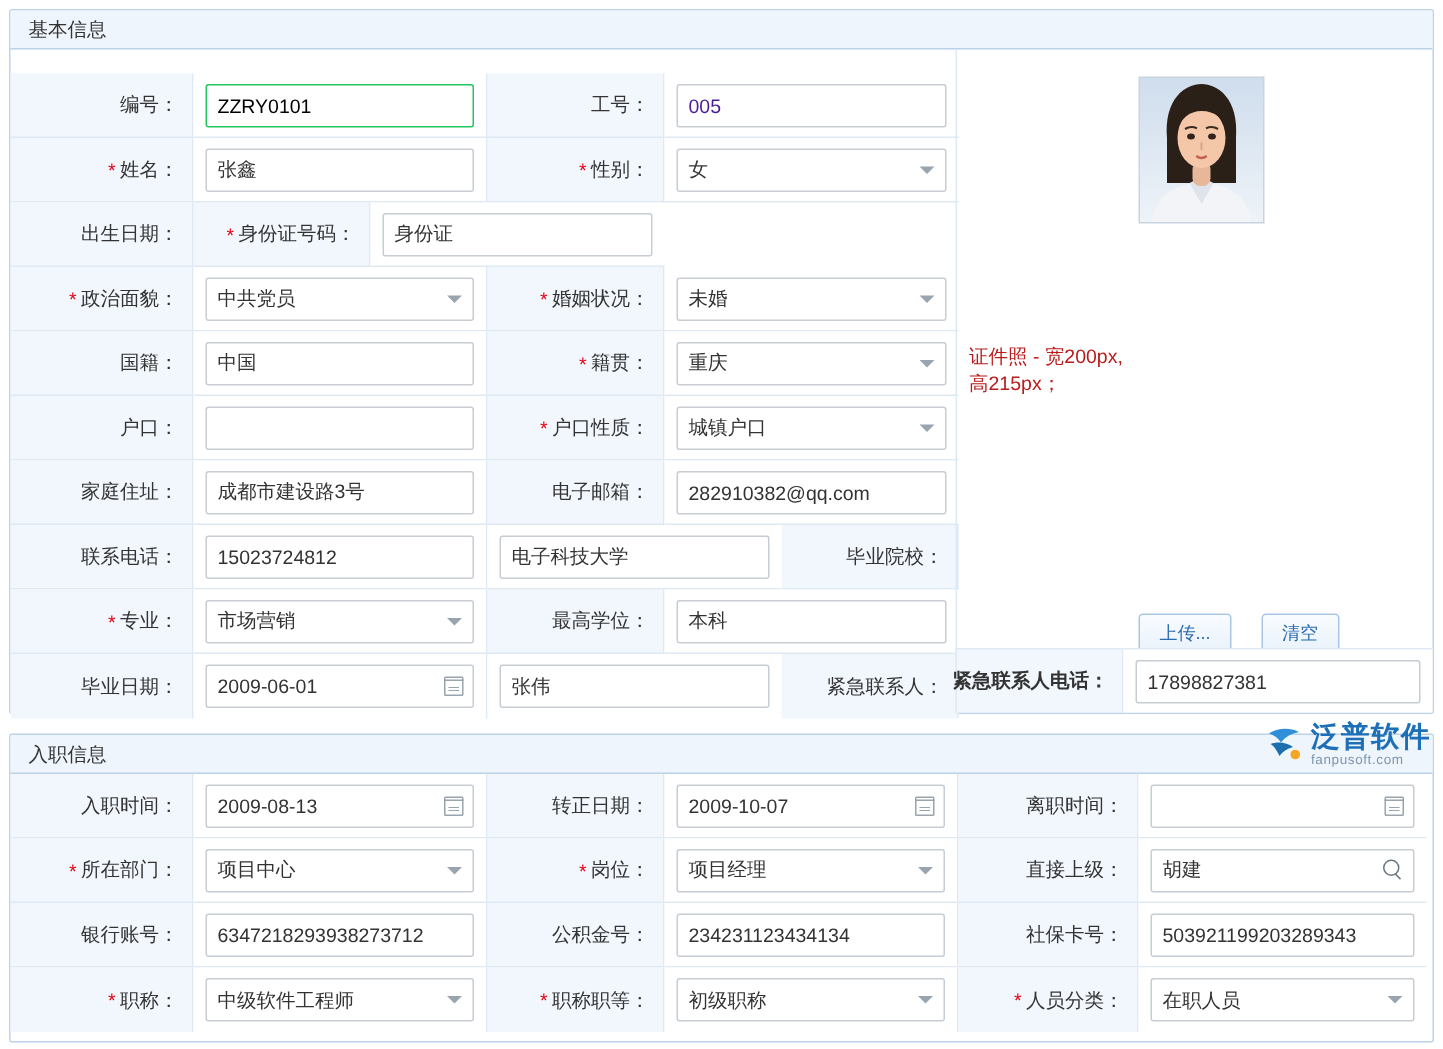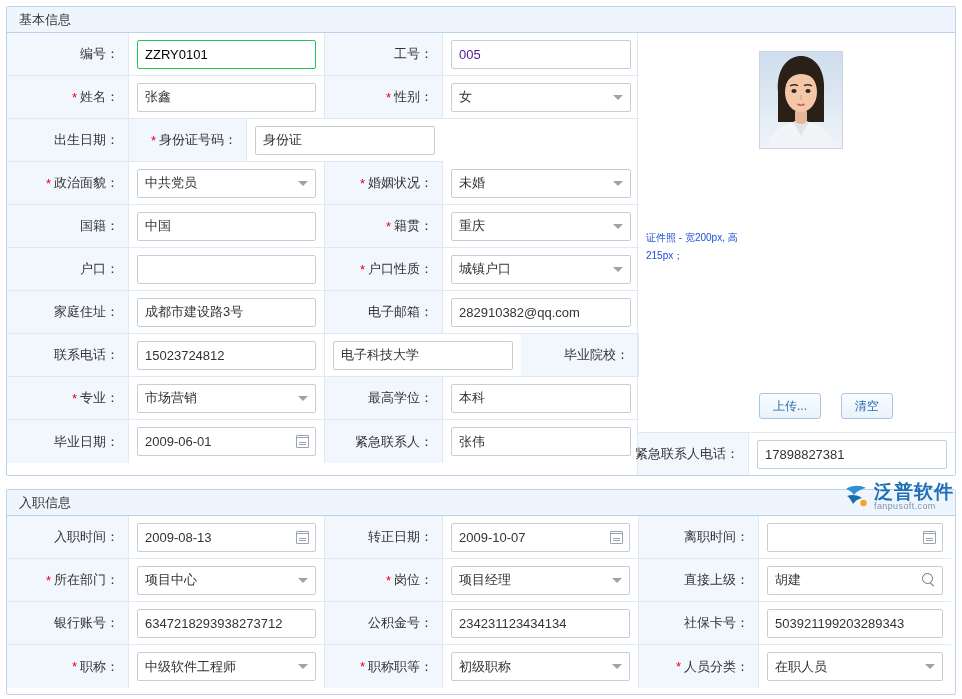--- a/index.html
+++ b/index.html
@@ -131,22 +131,22 @@
   
   .photo-col {
     position: absolute;
     top: 0; right: 0; width: 318px; bottom: 0;
     border-left: 1px solid #dfe9f4;
   }
   .photo-note {
     position: absolute;
     left: 8px; top: 196px;
     width: 108px;
-    font-size: 10px;
-    color: #1d4ed8;
+    font-size: 13px;
+    color: #b91c1c;
     line-height: 18px;
   }
   .photo-box {
     position: absolute;
     left: 121px; top: 18px;
     width: 84px; height: 98px;
     border: 1px solid #c9d4e0;
     background: linear-gradient(#dfe8f2, #eef3f9);
     overflow: hidden;
   }
@@ -155,24 +155,25 @@
     display: inline-block;
     height: 26px; line-height: 24px;
     padding: 0 13px;
     font-size: 12px;
     border: 1px solid #aac6e6;
     background: linear-gradient(#f9fcff, #e9f2fb);
     color: #2a6bb0;
     border-radius: 3px;
     cursor: pointer;
     margin-right: 16px;
-  }
-
-  
-  .r3-lbl { width: 112px; }
+    margin-top: 16px;
+  }
+
+  
+  .r3-lbl { width: 112px; font-weight: bold; }
   .r3-fld { width: 206px; }
 
   
   .logo {
     position: absolute; right: 8px; bottom: 4px;
     display: flex; align-items: center;
     pointer-events: none;
   }
   .logo-mark {
     width: 26px; height: 26px; margin-right: 5px;
@@ -187,21 +188,21 @@
 </style>
 </head>
 <body>
 
 <div class="page">
 
   <div class="panel" style="top:6px; height:470px;">
     <div class="panel-title">基本信息</div>
     <div class="panel-body">
 
-      <div style="position:absolute; left:0; top:0; width:632px;">
+      <div style="position:absolute; left:0; top:16px; width:632px;">
 
         <div class="row">
           <div class="cell lbl w-lbl1">
             <span>编号：</span>
           </div>
           <div class="cell fld w-fld1">
             <input class="inp grey" type="text" value="ZZRY0101" style="">
           </div>
           <div class="cell lbl w-lbl2">
             <span>工号：</span>
@@ -359,25 +360,25 @@
             <span>毕业日期：</span>
           </div>
           <div class="cell fld w-fld1">
             <div class="inp-wrap clickable">
               <input class="inp withico" type="text" value="2009-06-01" style="">
               <span class="ico">
                   <span class="cal"></span>
                 </span>
             </div>
           </div>
+          <div class="cell fld w-fld2 nb">
+            <input class="inp" type="text" value="张伟" style="">
+          </div>
           <div class="cell lbl w-lbl2">
             <span>紧急联系人：</span>
-          </div>
-          <div class="cell fld w-fld2 nb">
-            <input class="inp" type="text" value="张伟" style="">
           </div>
         </div>
       </div>
 
       <div class="photo-col">
         <div class="photo-note">证件照 - 宽200px, 高215px；</div>
 
         <div class="photo-box">
           <svg width="82" height="96" viewBox="0 0 82 96">
             <defs>

